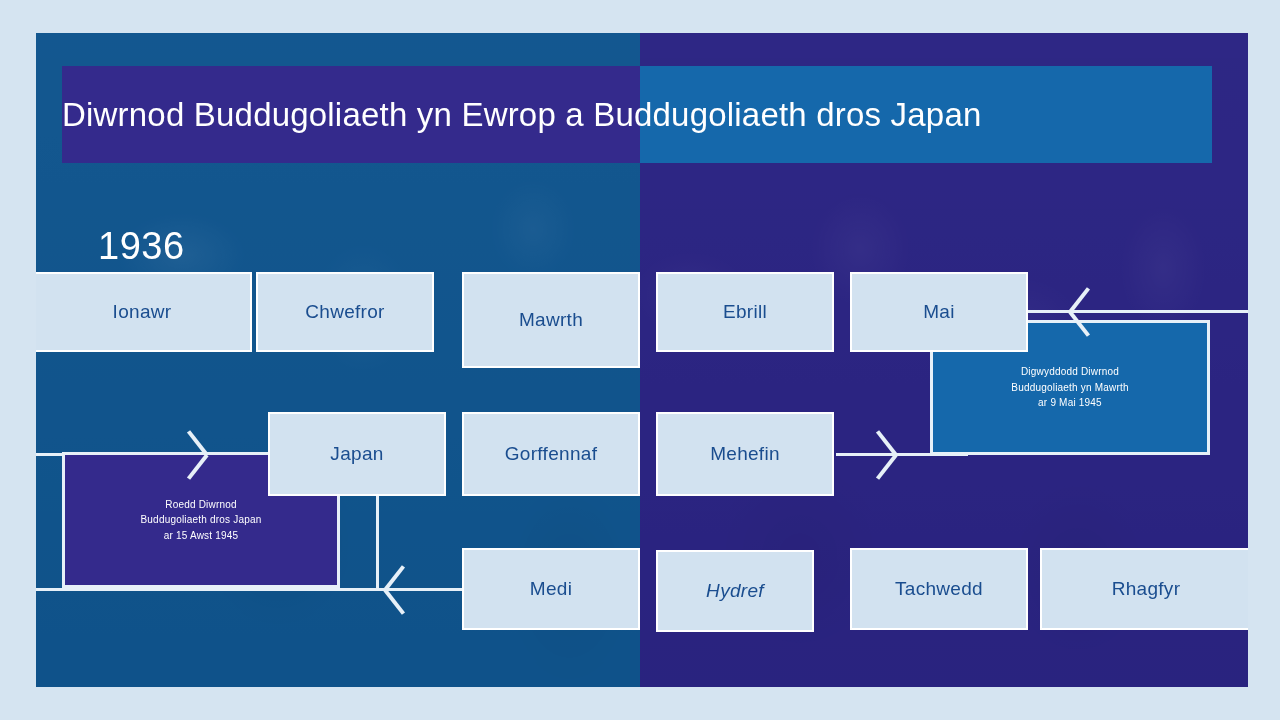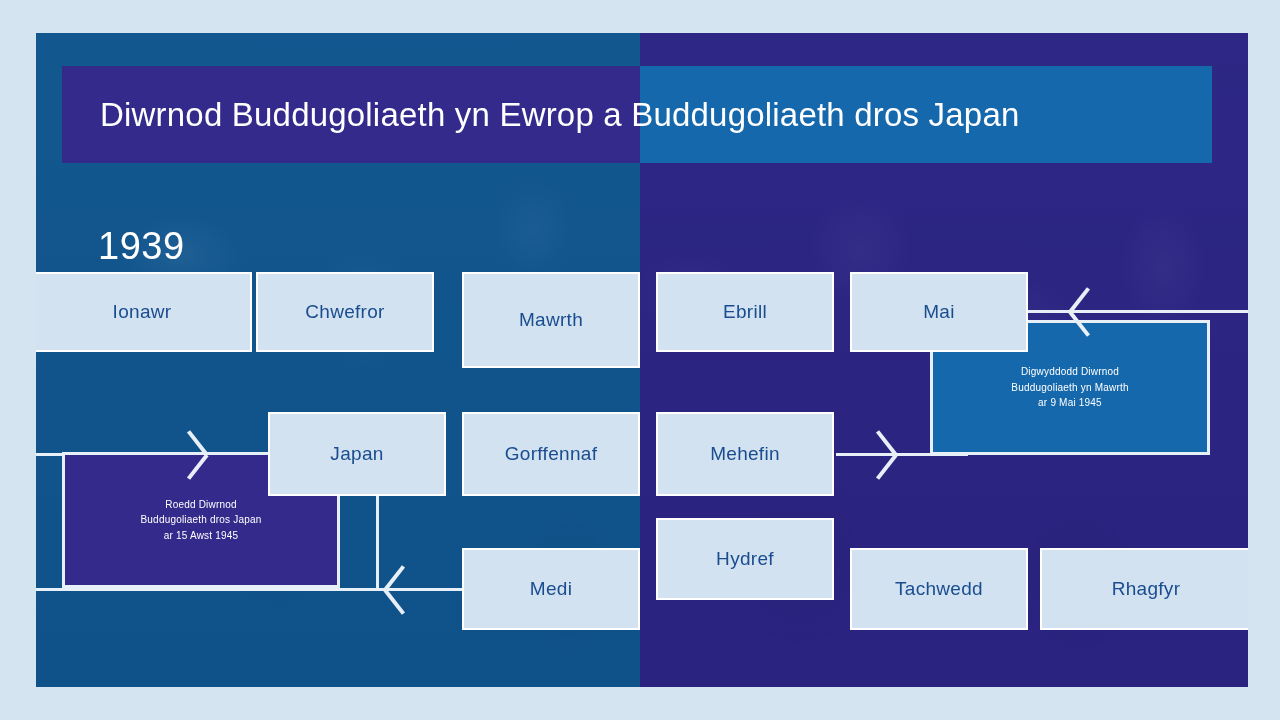--- a/index.html
+++ b/index.html
@@ -45,21 +45,20 @@
   
   .titlebar {
     position:absolute; left:26px; top:33px; width:1150px; height:97px;
     display:flex;
   }
   .titlebar .tb-l { width:578px; height:100%; background:#342a8c; }
   .titlebar .tb-r { flex:1;      height:100%; background:#1568ab; }
   .title-text {
     position:absolute; left:0; top:0; width:100%; height:100%;
     display:flex; align-items:center;
-    padding-left:38px;
     color:#fff;
     font-size:33px; font-weight:400; letter-spacing:.2px;
     white-space:nowrap;
     border-radius:18px;
   }
   .year {
     position:absolute; left:62px; top:192px;
     color:#fff; font-size:38px; font-weight:400; letter-spacing:.5px;
   }
 
@@ -118,21 +117,21 @@
     <div class="half-left"></div>
     <div class="half-right"></div>
     <div class="texture"></div>
 
     <div class="titlebar">
       <div class="tb-l"></div>
       <div class="tb-r"></div>
       <div class="title-text">Diwrnod Buddugoliaeth yn Ewrop a Buddugoliaeth dros Japan</div>
     </div>
 
-    <div class="year">1939</div>
+    <div class="year">1936</div>
 
     <div class="line h" style="left:992px; top:277px; width:220px;"></div>
 
     <div class="line h" style="left:800px; top:420px; width:132px;"></div>
 
     <div class="line h" style="left:0px; top:420px; width:238px;"></div>
 
     <div class="line h" style="left:0px; top:555px; width:440px;"></div>
 
     <div class="line v" style="left:900px; top:315px; height:30px;"></div>
@@ -176,21 +175,21 @@
     <div class="chip" style="left:426px; top:379px; width:178px; height:84px;">
       <span>Gorffennaf</span>
     </div>
     <div class="chip" style="left:620px; top:379px; width:178px; height:84px;">
       <span>Mehefin</span>
     </div>
 
     <div class="chip" style="left:426px; top:515px; width:178px; height:82px;">
       <span>Medi</span>
     </div>
-    <div class="chip" style="left:620px; top:485px; width:178px; height:82px;">
+    <div class="chip" style="left:620px; top:517px; width:158px; height:82px;font-style:italic;">
       <span>Hydref</span>
     </div>
     <div class="chip" style="left:814px; top:515px; width:178px; height:82px;">
       <span>Tachwedd</span>
     </div>
     <div class="chip bleed-right" style="left:1004px; top:515px; width:210px; height:82px;">
       <span>Rhagfyr</span>
     </div>
 
     <div class="chev right" style="left:1034px; top:253px;">

